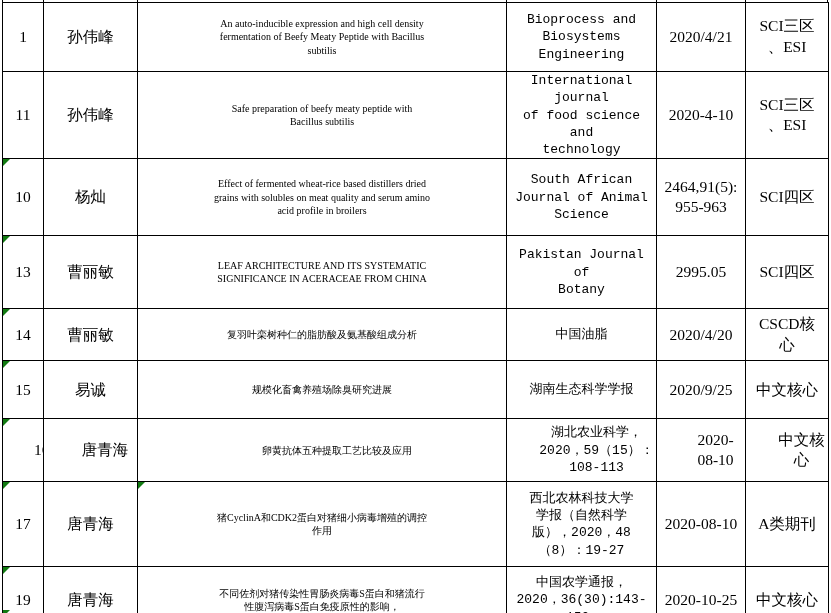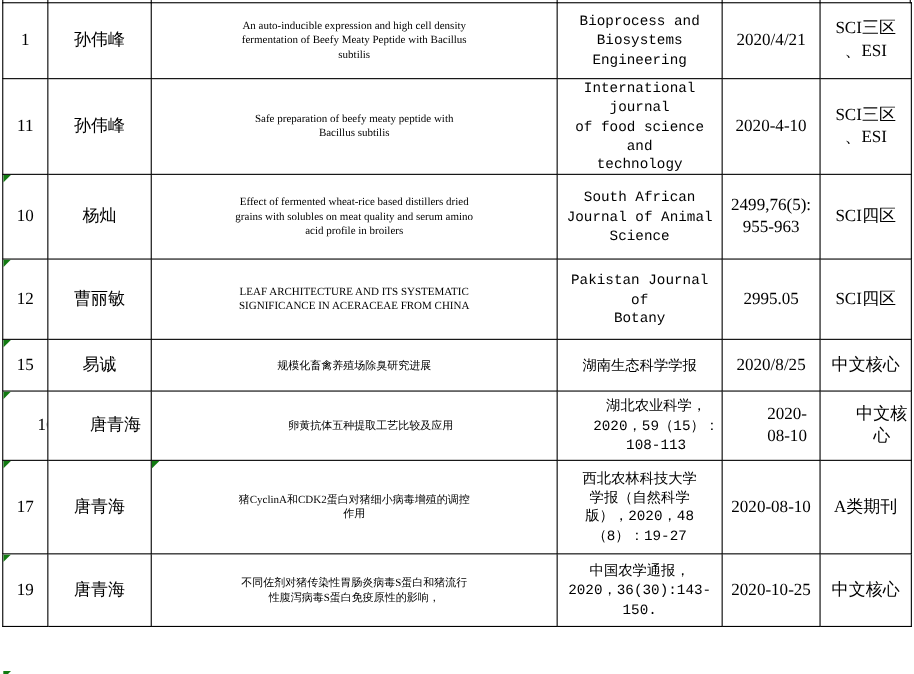--- a/index.html
+++ b/index.html
@@ -33,21 +33,21 @@
     font-size: 15.5px;
     line-height: 1.33;
     padding: 0 2px;
     overflow: hidden;
   }
   .c-title   { font-size: 10px; padding: 0 1px; }
   .c-journal { font-size: 13px; padding: 0 1px; font-family: Liberation Mono, monospace; }
 
   
   .hr0 td { height: 69px; } .hr1 td { height: 73px; } .hr2 td { height: 77px; }
-  .hr3 td { height: 73px; } .hr4 td { height: 52px; } .hr5 td { height: 47px; }
+  .hr3 td { height: 73px; } .hr4 td { height: 52px; } .hr5 td { height: 58px; }
   .hr6 td { height: 63px; padding-left: 31px; } .hr7 td { height: 85px; } .hr8 td { height: 66px; }
 
   
   .marker {
     position: absolute; top: 0; left: 0;
     width: 0; height: 0;
     border-top: 7px solid var(--marker-color, #117a11);
     border-right: 7px solid transparent;
   }
   
@@ -111,43 +111,52 @@
 
       <tr class="hr2">
         <td class="c-no"><span class="marker"></span><span>10</span></td>
         <td class="c-author"><span>杨灿</span></td>
         <td class="c-title"><span>Effect of fermented wheat-rice based distillers dried
 grains with solubles on meat quality and serum amino
 acid profile in broilers</span></td>
         <td class="c-journal"><span>South African
 Journal of Animal
 Science</span></td>
-        <td class="c-date"><span>2499,76(5):
+        <td class="c-date"><span>2464,91(5):
 955-963</span></td>
         <td class="c-level"><span>SCI四区</span></td>
       </tr>
 
       <tr class="hr3">
-        <td class="c-no"><span class="marker"></span><span>12</span></td>
+        <td class="c-no"><span class="marker"></span><span>13</span></td>
         <td class="c-author"><span>曹丽敏</span></td>
         <td class="c-title"><span>LEAF ARCHITECTURE AND ITS SYSTEMATIC
 SIGNIFICANCE IN ACERACEAE FROM CHINA</span></td>
         <td class="c-journal"><span>Pakistan Journal of
 Botany</span></td>
         <td class="c-date"><span>2995.05</span></td>
         <td class="c-level"><span>SCI四区</span></td>
       </tr>
 
+      <tr class="hr4">
+        <td class="c-no"><span class="marker"></span><span>14</span></td>
+        <td class="c-author"><span>曹丽敏</span></td>
+        <td class="c-title"><span>复羽叶栾树种仁的脂肪酸及氨基酸组成分析</span></td>
+        <td class="c-journal"><span>中国油脂</span></td>
+        <td class="c-date"><span>2020/4/20</span></td>
+        <td class="c-level"><span>CSCD核
+心</span></td>
+      </tr>
 
       <tr class="hr5">
         <td class="c-no"><span class="marker"></span><span>15</span></td>
         <td class="c-author"><span>易诚</span></td>
         <td class="c-title"><span>规模化畜禽养殖场除臭研究进展</span></td>
         <td class="c-journal"><span>湖南生态科学学报</span></td>
-        <td class="c-date"><span>2020/8/25</span></td>
+        <td class="c-date"><span>2020/9/25</span></td>
         <td class="c-level"><span>中文核心</span></td>
       </tr>
 
       <tr class="hr6">
         <td class="c-no"><span class="marker"></span><span>16</span></td>
         <td class="c-author"><span>唐青海</span></td>
         <td class="c-title"><span>卵黄抗体五种提取工艺比较及应用</span></td>
         <td class="c-journal"><span>湖北农业科学，
 2020，59（15）：
 108-113</span></td>

